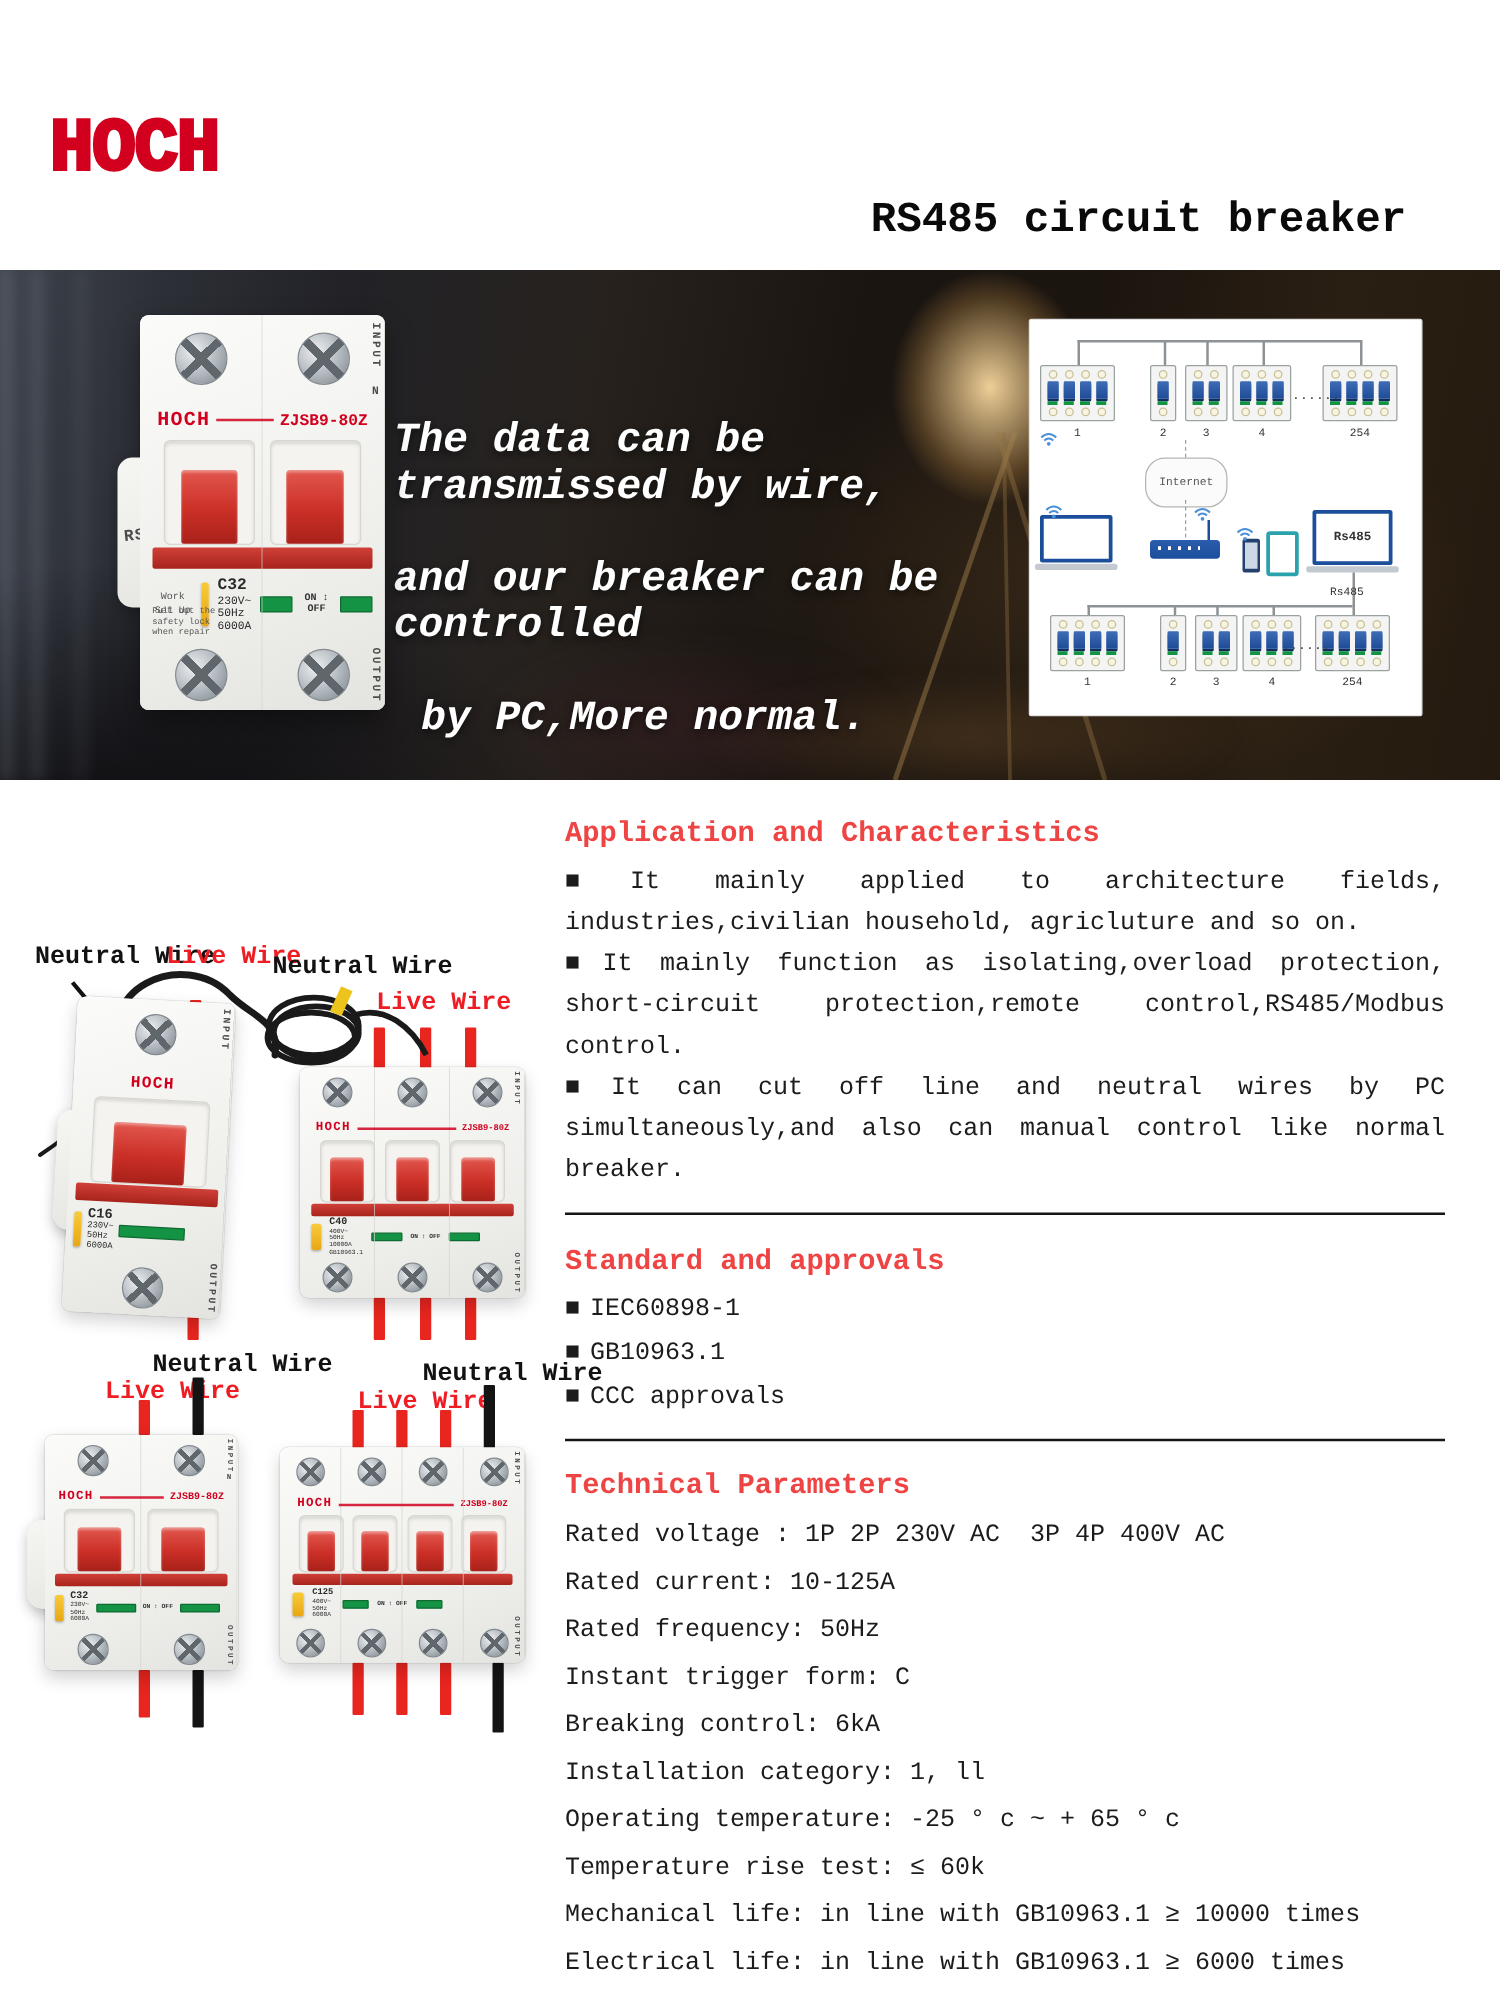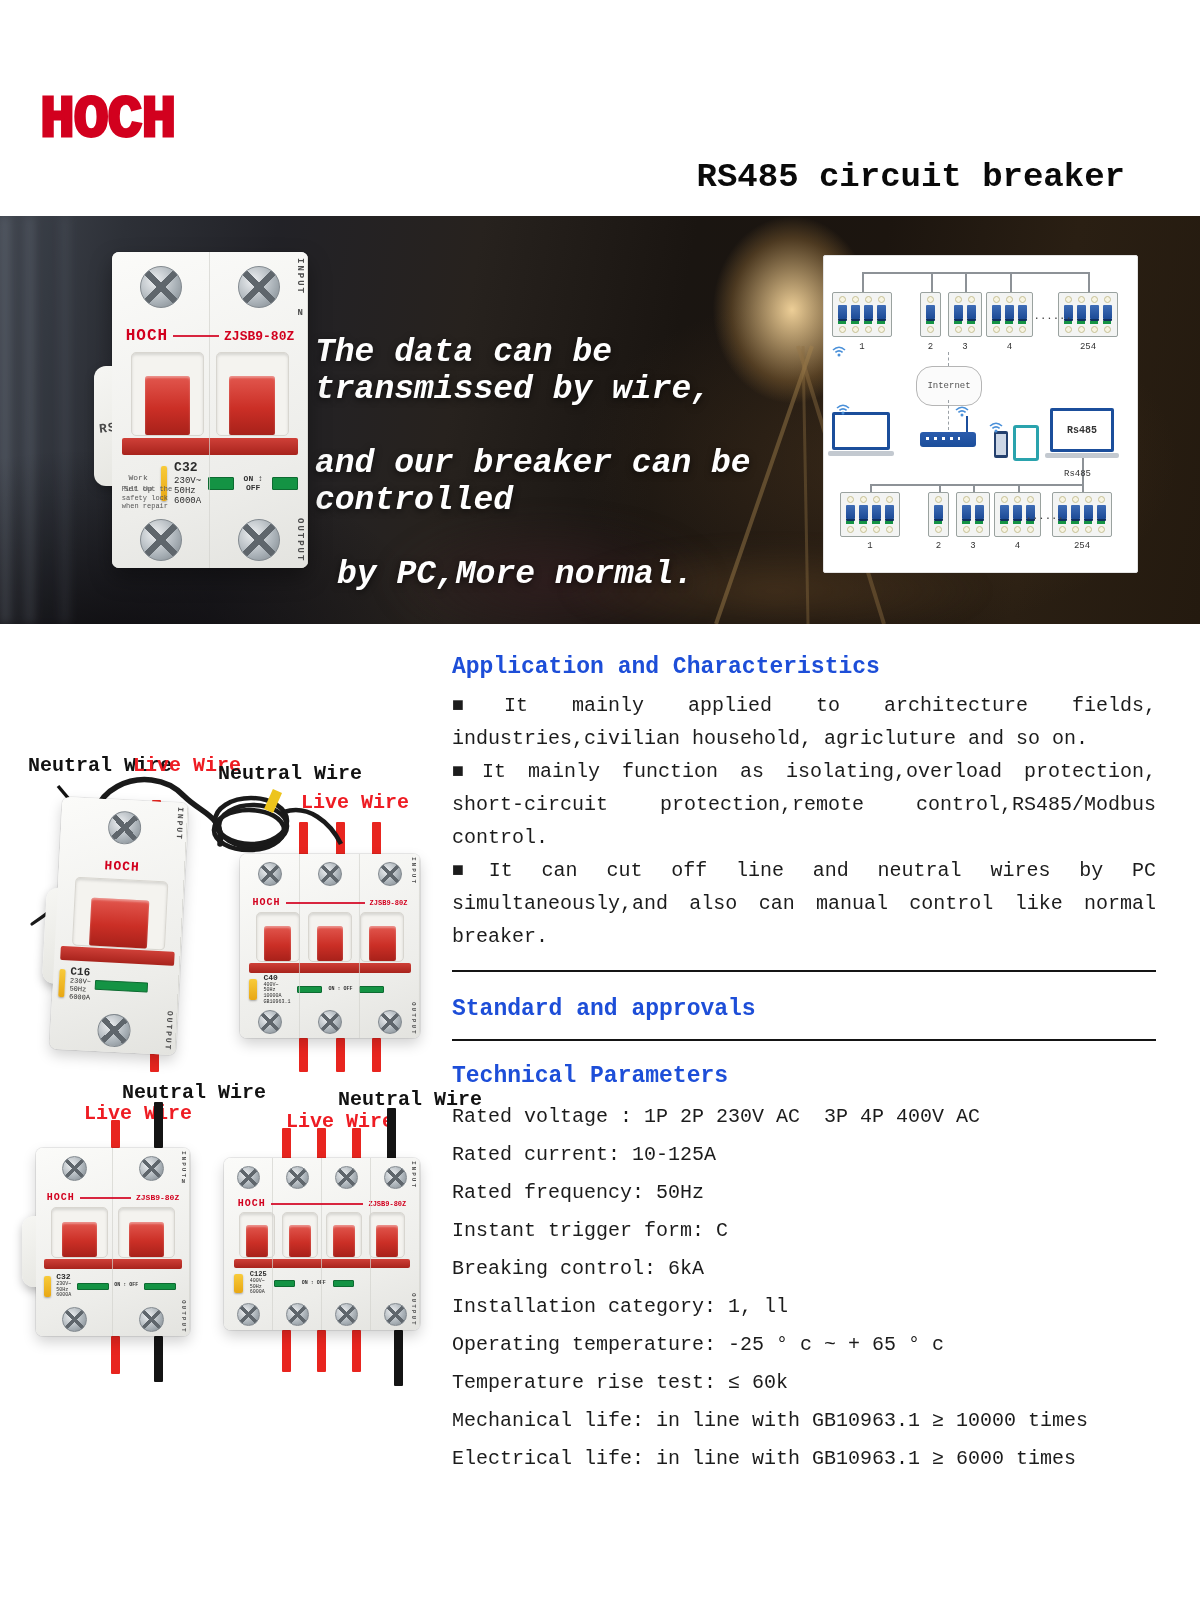--- a/index.html
+++ b/index.html
@@ -108,21 +108,21 @@
   .router .ant{position:absolute;width:2px;height:16px;background:#1b4e9b;right:8px;top:-16px;}
   .router .dots{position:absolute;left:6px;top:5px;width:60%;height:3px;
        background:repeating-linear-gradient(90deg,#fff 0 3px,rgba(0,0,0,0) 3px 8px);}
   .phone{position:absolute;background:#24406e;border-radius:2px;padding:3px 2px;}
   .phone i{display:block;width:100%;height:100%;background:#cdd7e6;}
   .tablet{position:absolute;border:3px solid #2aa3ad;background:#fff;border-radius:3px;}
   .wifi{position:absolute;}
 
   
   .right-col{position:absolute;left:452px;top:654px;width:704px;color:#1c1c1c;}
-  .right-col h2{font-size:23px;font-weight:700;color:#1d4ed8;margin:0 0 9px;}
+  .right-col h2{font-size:23px;font-weight:700;color:#ef4444;margin:0 0 9px;}
   .bullets p{margin:0;font-size:20px;line-height:33px;text-align:justify;}
   .blist p{margin:2px 0;font-size:20px;line-height:33px;}
   .bullet-sq{margin-right:8px;}
   .rule{border:none;border-top:2px solid #151515;margin:17px 0 0;}
   .mt1{margin-top:24px;} .mt2{margin-top:22px;}
   .specs p{margin:0;font-size:20px;line-height:38px;white-space:pre-wrap;}
 </style>
 </head>
 <body>
 
@@ -730,20 +730,28 @@
           <p><span class="bullet-sq">■</span><span>It mainly applied to architecture fields, industries,civilian household, agricluture and so on.</span></p>
 
           <p><span class="bullet-sq">■</span><span>It mainly function as isolating,overload protection, short-circuit protection,remote control,RS485/Modbus control.</span></p>
 
           <p><span class="bullet-sq">■</span><span>It can cut off line and neutral wires by PC simultaneously,and also can manual control like normal breaker.</span></p>
         </div>
     </section>
     <hr class="rule">
     <section class="mt1">
       <h2>Standard and approvals</h2>
+      <div class="blist">
+
+          <p><span class="bullet-sq">■</span><span>IEC60898-1</span></p>
+
+          <p><span class="bullet-sq">■</span><span>GB10963.1</span></p>
+
+          <p><span class="bullet-sq">■</span><span>CCC approvals</span></p>
+        </div>
     </section>
     <hr class="rule">
     <section class="mt2">
       <h2>Technical Parameters</h2>
       <div class="specs">
 
       <p>Rated voltage : 1P 2P 230V AC  3P 4P 400V AC</p>
           <p>Rated current: 10-125A</p>
           <p>Rated frequency: 50Hz</p>
           <p>Instant trigger form: C</p>

